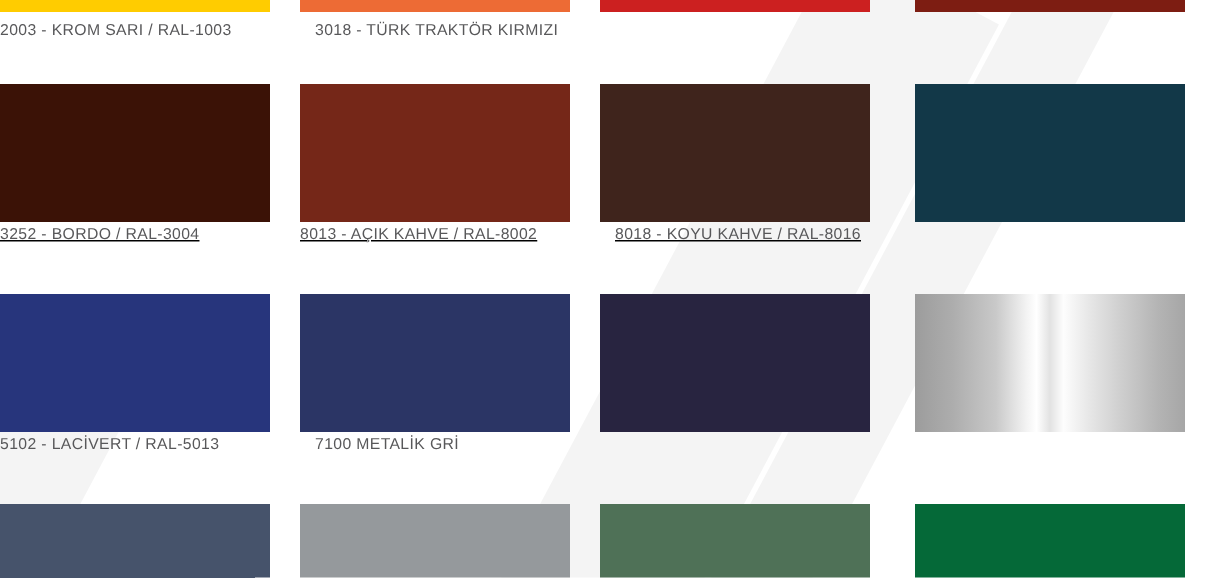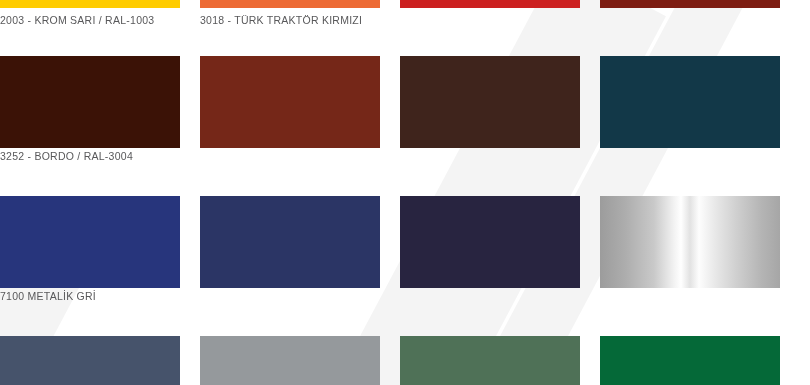--- a/index.html
+++ b/index.html
@@ -52,29 +52,29 @@
   .row-3 { top: 196px;  height: 92px; }
   .row-4 { top: 336px;  height: 92px; }
 
   .label-row {
     position: absolute;
     left: 0;
     width: 810px;
     display: flex;
   }
   .lbl-1 { top: 14px;  }
-  .lbl-2 { top: 150px; }
+  .lbl-2 { top: 150px; text-decoration: underline; }
   .lbl-3 { top: 290px; }
 
   .cell {
     width: 180px;
     margin-right: 20px;
     flex: 0 0 180px;
   }
-  .cell:last-child { margin-right: 0; }
+  .cell:last-child { margin-right: 0; margin-left: 10px; }
 
   .chip {
     width: 180px;
     height: 100%;
     display: block;
   }
 
   .swatch-caption {
     font-size: 10.5px;
     line-height: 13.5px;
@@ -132,38 +132,47 @@
     </div>
     <div class="cell">
       <div class="chip" style="background: rgb(18, 56, 72);"></div>
     </div>
   </div>
 
   <div class="label-row lbl-2">
     <div class="cell">
       <div class="swatch-caption">3252 - BORDO / RAL-3004</div>
     </div>
+    <div class="cell">
+      <div class="swatch-caption">8013 - AÇIK KAHVE / RAL-8002</div>
+    </div>
+    <div class="cell">
+      <div class="swatch-caption">8018 - KOYU KAHVE / RAL-8016</div>
+    </div>
   </div>
 
   <div class="swatch-row row-3">
     <div class="cell">
       <div class="chip" style="background: rgb(39, 53, 124);"></div>
     </div>
     <div class="cell">
       <div class="chip" style="background: rgb(43, 53, 101);"></div>
     </div>
     <div class="cell">
       <div class="chip" style="background: rgb(40, 36, 64);"></div>
     </div>
     <div class="cell">
       <div class="chip" style="background: linear-gradient(to right, rgb(156, 156, 156) 0%, rgb(173, 173, 173) 14%, rgb(201, 201, 201) 30%, rgb(242, 242, 242) 41%, rgb(255, 255, 255) 45%, rgb(226, 226, 226) 50%, rgb(253, 253, 253) 55%, rgb(232, 232, 232) 64%, rgb(207, 207, 207) 76%, rgb(180, 180, 180) 90%, rgb(166, 166, 166) 100%);"></div>
     </div>
   </div>
 
   <div class="label-row lbl-3">
+    <div class="cell">
+      <div class="swatch-caption">5102 - LACİVERT / RAL-5013</div>
+    </div>
     <div class="cell">
       <div class="swatch-caption">7100 METALİK GRİ</div>
     </div>
   </div>
 
   <div class="swatch-row row-4">
     <div class="cell">
       <div class="chip" style="background: rgb(70, 83, 107);"></div>
     </div>
     <div class="cell">

